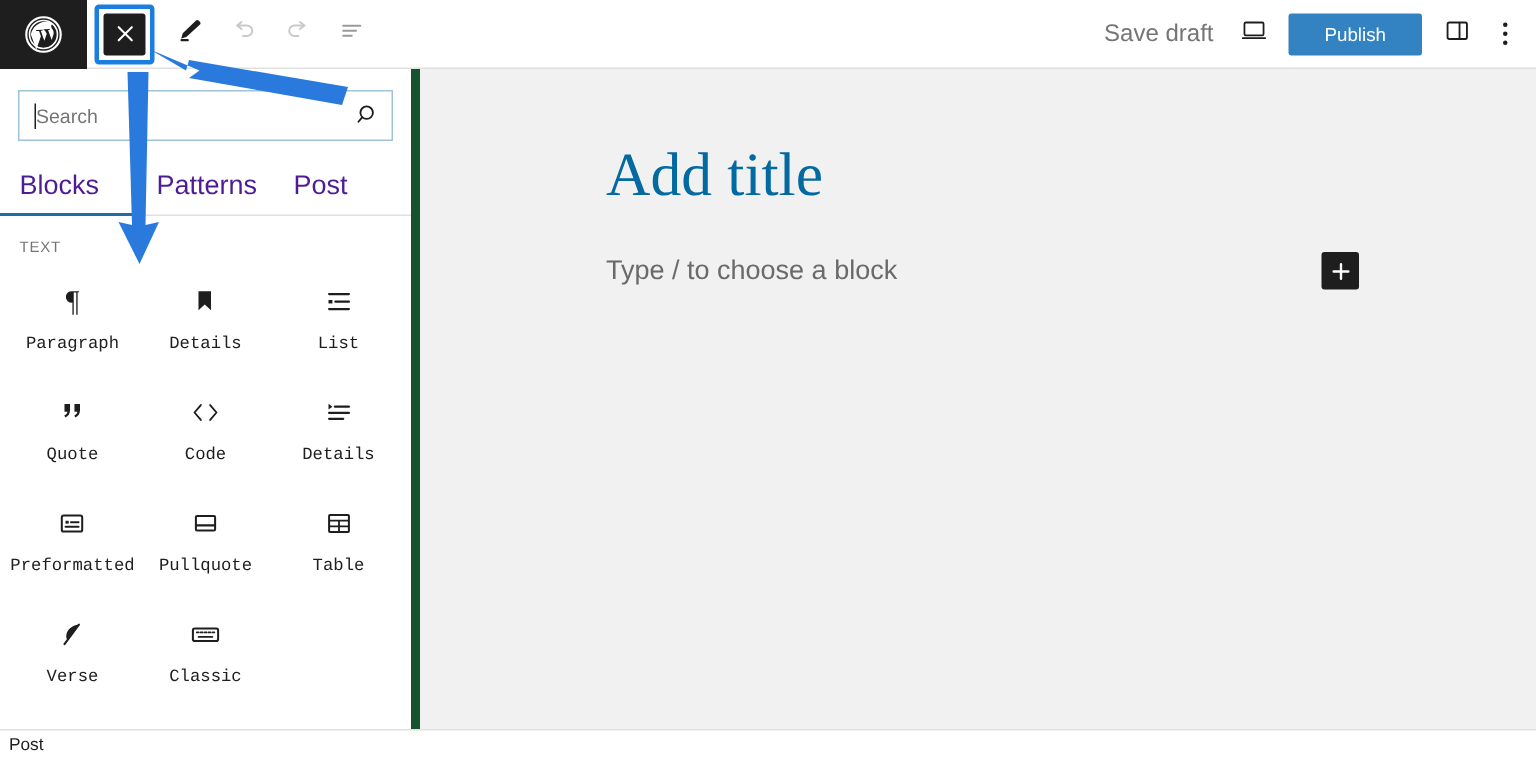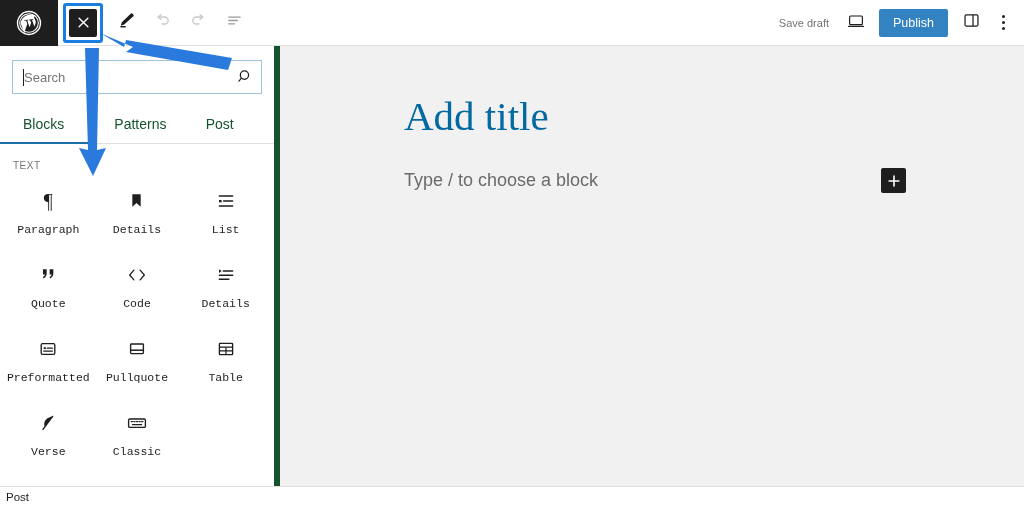--- a/index.html
+++ b/index.html
@@ -45,35 +45,35 @@
     display: flex; align-items: center; justify-content: center;
     color: #ffffff;
   }
   .tool-btn {
     width: 36px; height: 46px;
     display: flex; align-items: center; justify-content: center;
     flex: none;
   }
   .spacer { flex: 1 1 auto; }
   .save-draft {
-    font-size: 11px; color: #757575;
+    font-size: 16px; color: #757575;
     padding: 0 10px; white-space: nowrap;
   }
   .topbar-icon-btn {
     width: 34px; height: 46px;
     display: flex; align-items: center; justify-content: center;
     flex: none;
   }
   .publish-btn {
     background: #3383c3;
     color: #ffffff;
     font-size: 12.5px;
     border: none;
     border-radius: 2px;
-    padding: 7px 14px;
+    padding: 7px 24px;
     margin: 0 6px;
     font-family: "Liberation Sans", sans-serif;
     cursor: pointer;
     white-space: nowrap;
   }
   .dots {
     width: 30px; height: 46px;
     display: flex; flex-direction: column;
     align-items: center; justify-content: center; gap: 3px;
     margin-right: 6px;
@@ -116,23 +116,23 @@
     display: flex;
   }
   .tabs {
     display: flex;
     border-bottom: 1px solid #e0e0e0;
     height: 40px;
   }
   .tab {
     flex: 1 1 0;
     display: flex; align-items: center;
-    padding-left: 23px;
-    font-size: 14px;
-    color: #14532d;
+    padding-left: 13px;
+    font-size: 18px;
+    color: #4c1d95;
     position: relative;
     cursor: pointer;
   }
   .tab.active::after {
     content: ""; position: absolute;
     left: 0; right: 0; bottom: -1px;
     height: 2px; background: #1c6ea8;
   }
   .section-title {
     font-size: 10px;

